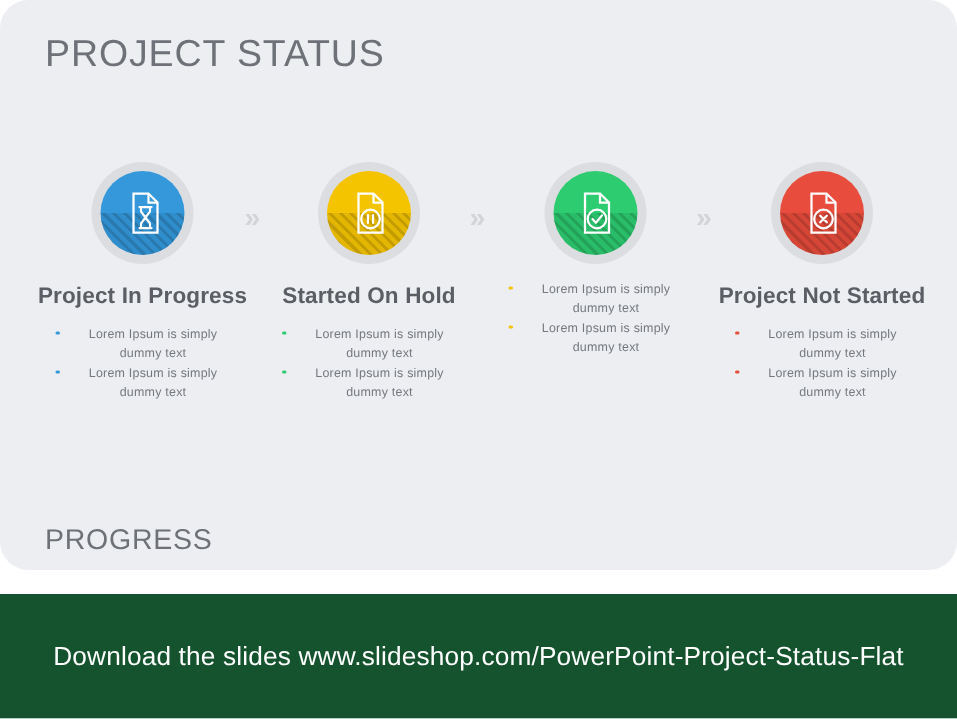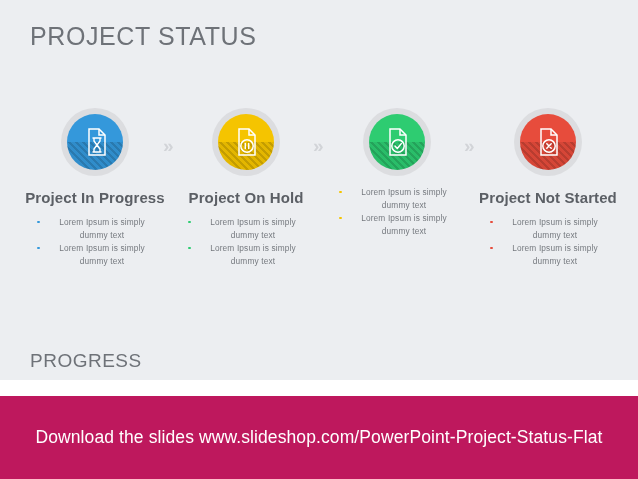--- a/index.html
+++ b/index.html
@@ -96,21 +96,21 @@
     display:flex;align-items:center;justify-content:center;
   }
   .footer-text{
     color:#ffffff;font-size:17.5px;font-weight:400;
     letter-spacing:.1px;
   }
 </style>
 </head>
 <body>
 
-<div class="slide" style="background: rgb(236, 238, 241);">
+<div class="slide" style="background: rgb(236, 238, 241); border-radius: 19px;">
 
   <div class="page-title">PROJECT STATUS</div>
 
   <div class="steps">
 
     <div class="step" style="left:19px;">
       <div class="ring">
         <div class="disc" id="disc0" style="background: rgb(52, 152, 219);">
           <div class="shade"></div>
           <svg width="26" height="30" viewBox="0 0 26 30">
@@ -135,21 +135,21 @@
         <div class="disc" id="disc1" style="background: rgb(245, 196, 0);">
           <div class="shade"></div>
           <svg width="26" height="30" viewBox="0 0 26 30">
             <path d="M6 2 H16 L22 8 V28 H6 Z" fill="none" stroke="#fff" stroke-width="1.5"></path>
             <path d="M16 2 V8 H22" fill="none" stroke="#fff" stroke-width="1.5"></path>
             <circle cx="14" cy="19" r="6.2" fill="none" stroke="#fff" stroke-width="1.5"></circle>
             <path d="M12.3 16.4 V21.6 M15.7 16.4 V21.6" stroke="#fff" stroke-width="1.5" stroke-linecap="round"></path>
           </svg>
         </div>
       </div>
-      <div class="step-title">Project On Hold</div>
+      <div class="step-title">Started On Hold</div>
       <ul class="bullets">
         <li><span class="dot" id="d1a" style="background: rgb(46, 204, 113);"></span><span>Lorem Ipsum is simply dummy text</span></li>
         <li><span class="dot" id="d1b" style="background: rgb(46, 204, 113);"></span><span>Lorem Ipsum is simply dummy text</span></li>
       </ul>
     </div>
 
     <div class="chev" style="left:313px;">»</div>
 
     <div class="step" style="left:321px;">
       <div class="ring">
@@ -190,15 +190,15 @@
       </ul>
     </div>
 
   </div>
 
   <div class="progress-title">PROGRESS</div>
 </div>
 
 <div class="whiteband"></div>
 
-<div class="footer" style="background: #be185d;">
+<div class="footer" style="background: #14532d;">
   <div class="footer-text" style="color: rgb(255, 255, 255);">Download the slides www.slideshop.com/PowerPoint-Project-Status-Flat</div>
 </div>
 
 </body></html>

